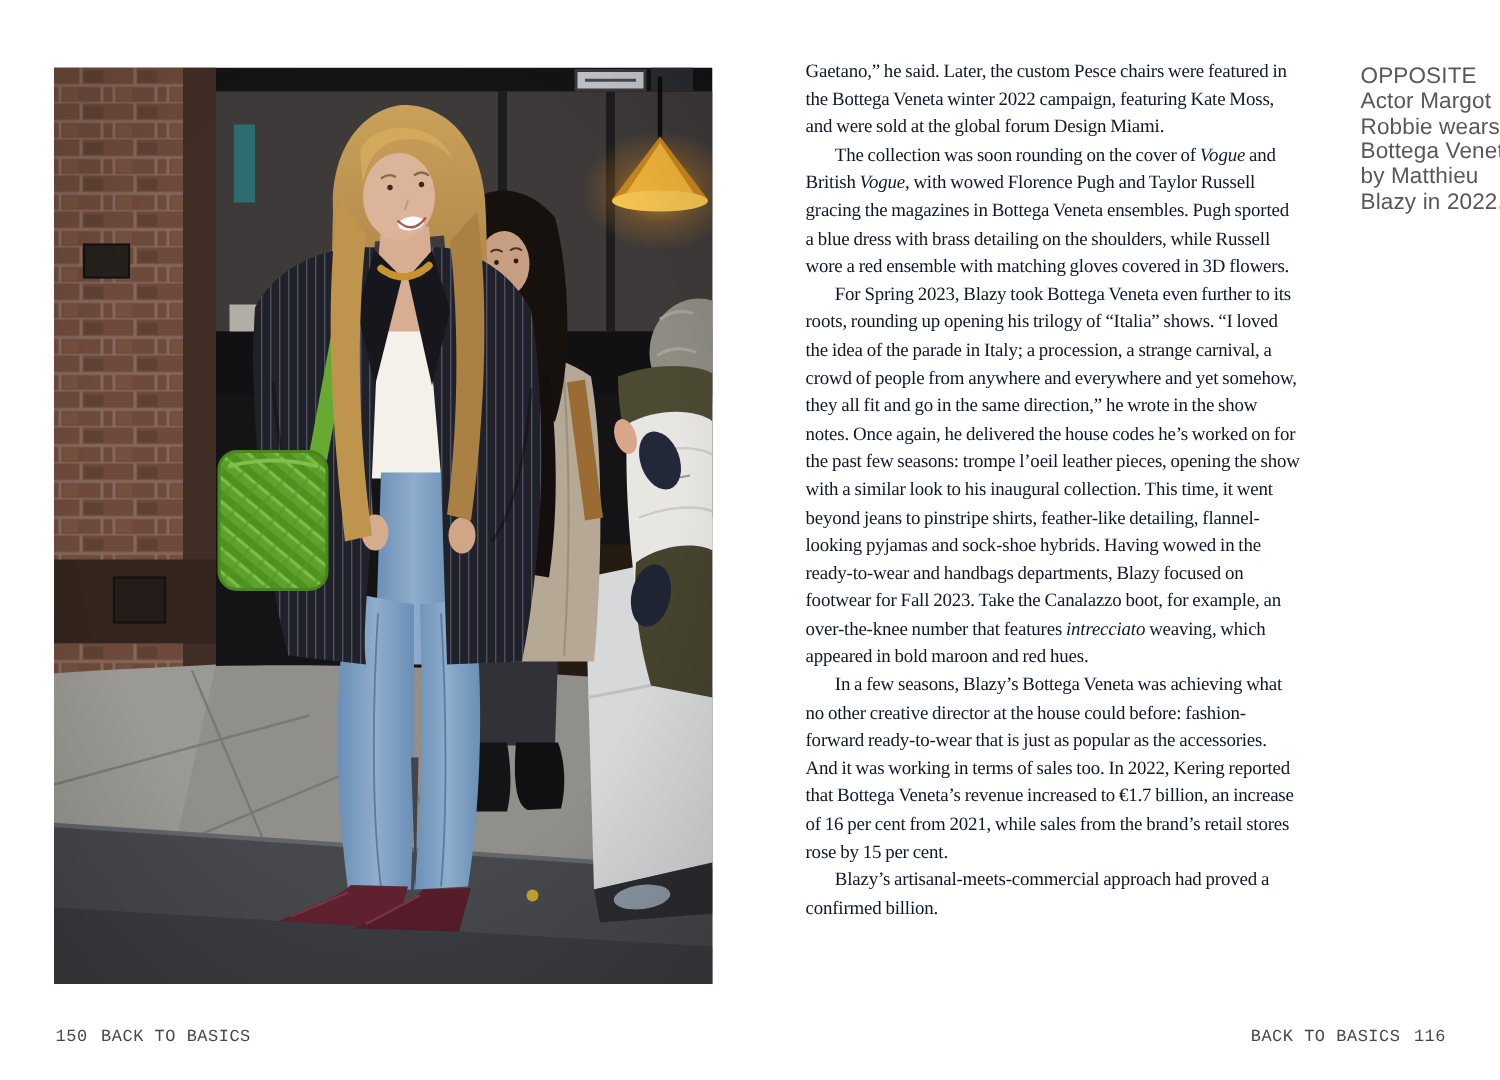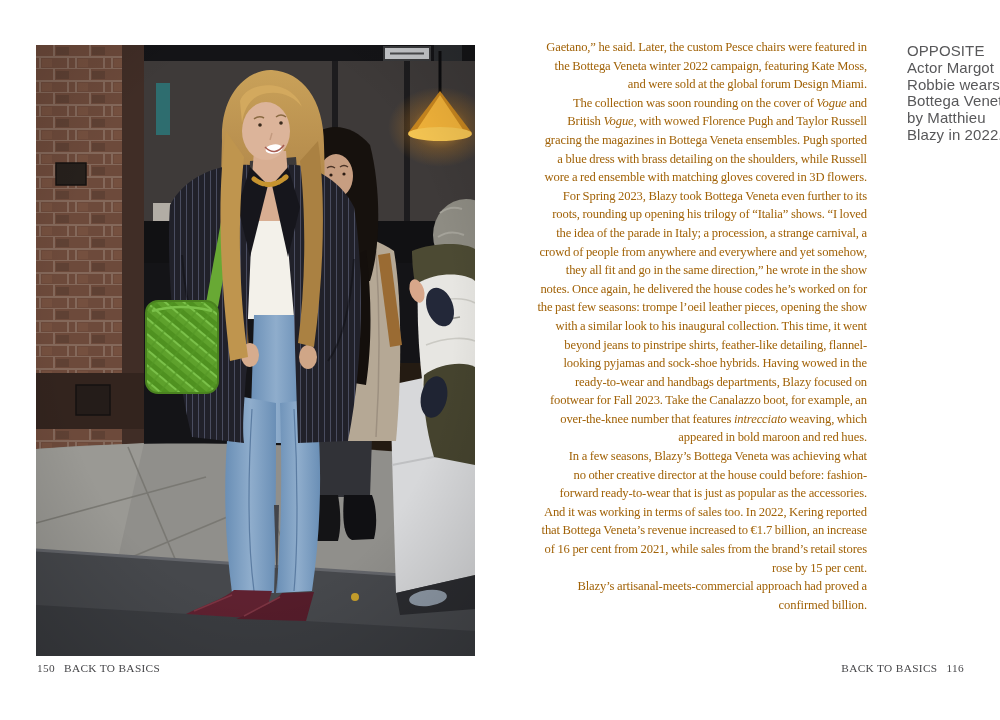--- a/index.html
+++ b/index.html
@@ -2,31 +2,31 @@
 <html><head>
 <meta charset="utf-8">
 <style>
   html,body{margin:0;padding:0;background:#ffffff;}
   .spread{position:relative;width:1000px;height:720px;background:#ffffff;overflow:hidden;
           font-family:"Liberation Serif",serif;}
   .photo-wrap{position:absolute;left:36px;top:45px;width:439px;height:611px;}
   .photo-wrap svg{display:block;}
 
   .body-text{position:absolute;left:537px;top:38px;width:330px;
-             font-size:12.6px;line-height:18.6px;color:#a16207;
-             letter-spacing:-0.12px;word-spacing:-0.4px;text-align:right;}
+             font-size:12.6px;line-height:18.6px;color:#0f172a;
+             letter-spacing:-0.12px;word-spacing:-0.4px;text-align:left;}
   .para{margin:0;}
   .para.indent{text-indent:1.55em;}
   .para i{}
 
   .margin-caption{position:absolute;left:875px;top:43px;width:104px;
                   font-family:"Liberation Sans",sans-serif;font-size:15px;
                   line-height:16.8px;color:#58585a;letter-spacing:0.1px;margin-left:32px;}
 
-  .footer{position:absolute;top:662px;font-family:Liberation Serif, serif;
+  .footer{position:absolute;top:686px;font-family:Liberation Mono, monospace;
           font-size:11.3px;color:#47474a;letter-spacing:0.35px;}
   .footer-left{left:37px;}
   .footer-right{right:36px;text-align:right;}
   .footer .gap{display:inline-block;width:9px;}
 </style>
 </head>
 <body>
 
 <div class="spread">
 

